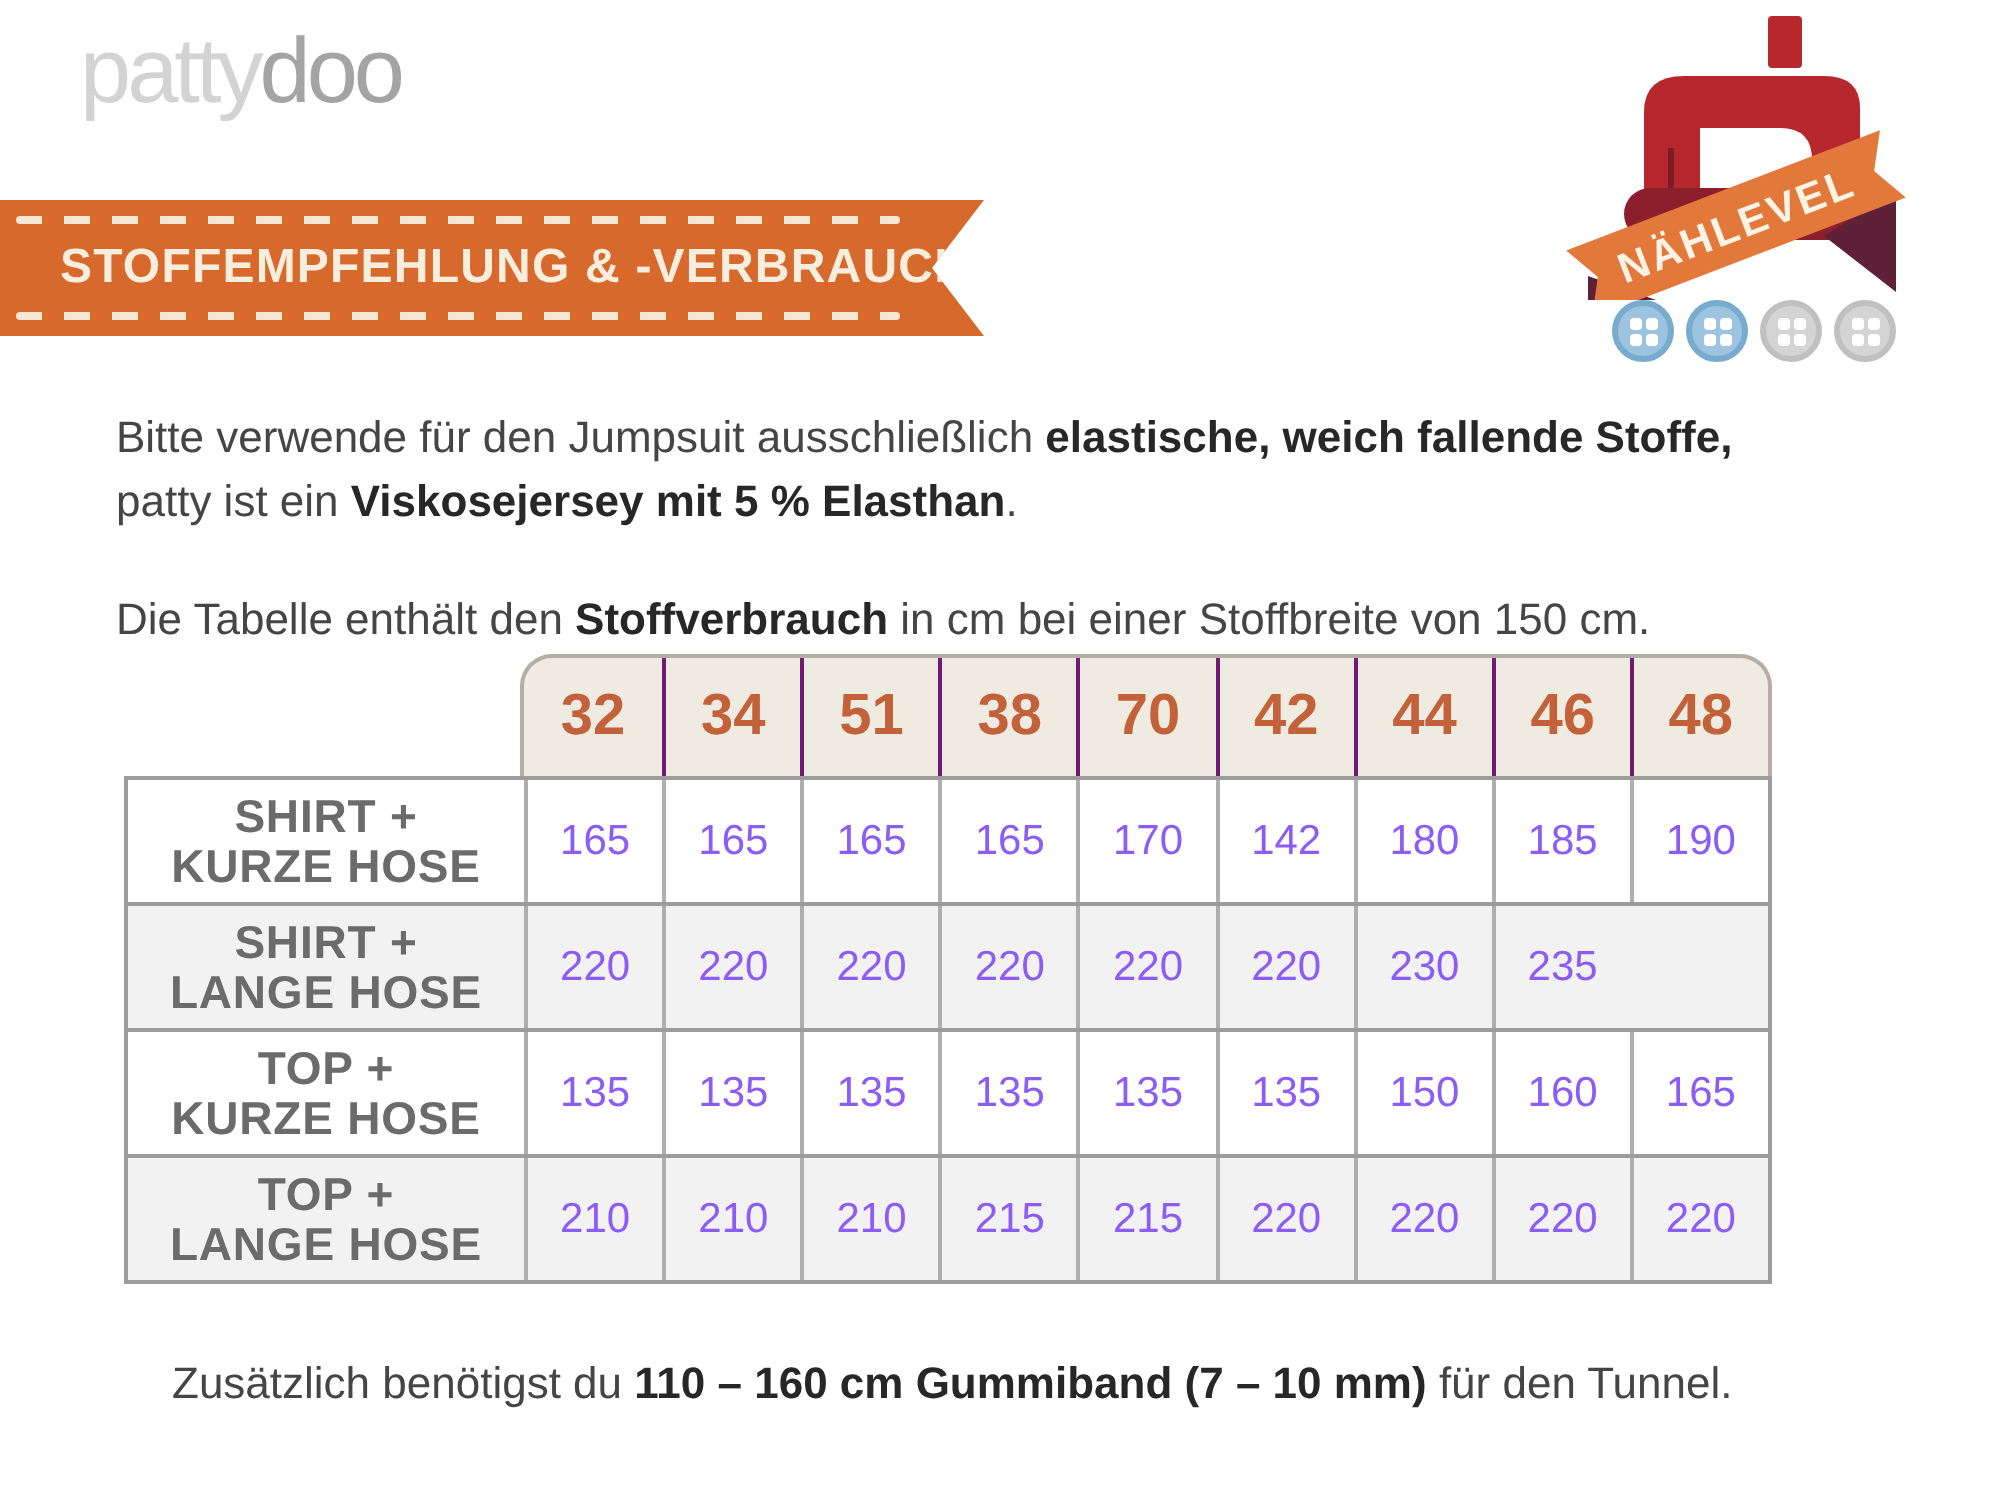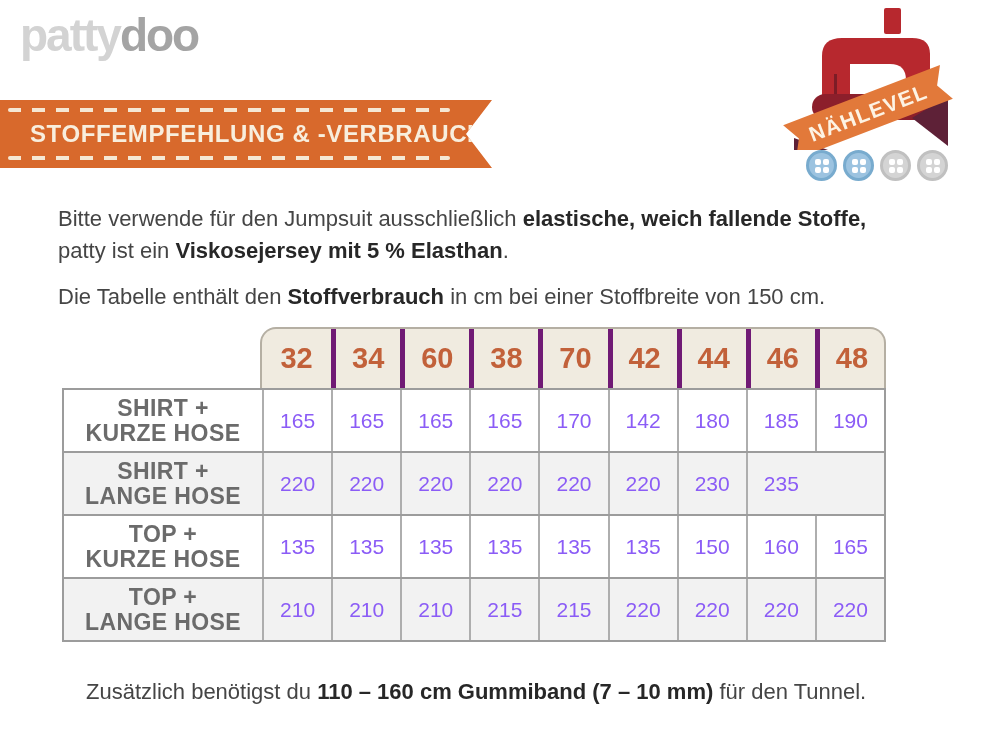--- a/index.html
+++ b/index.html
@@ -1,21 +1,21 @@
 <!DOCTYPE html>
 <html><head>
 <meta charset="utf-8">
 <style>
   html,body{margin:0;padding:0;}
   body{
     width:1000px;height:750px;position:relative;background:#ffffff;
     font-family:"Liberation Sans", sans-serif;overflow:hidden;
   }
   
-  .logo{position:absolute;left:20px;top:12px;font-size:46px;font-weight:bold;
+  .logo{position:absolute;left:40px;top:12px;font-size:46px;font-weight:normal;
     letter-spacing:-2px;line-height:1;}
   .logo .part1{color:#d3d3d3;}
   .logo .part2{color:#a4a4a4;}
   
   .badge{position:absolute;left:782px;top:0;width:175px;height:190px;}
   .badge svg{position:absolute;left:0;top:0;}
   .level-buttons{position:absolute;left:24px;top:150px;display:flex;gap:6px;}
   .level-btn{width:31px;height:31px;border-radius:50%;
     display:flex;align-items:center;justify-content:center;box-sizing:border-box;}
   .level-btn.active{background:#9cc3e0;border:3px solid #78abce;}
@@ -32,29 +32,29 @@
     letter-spacing:0.6px;}
   .stitch{position:absolute;left:8px;right:42px;height:4px;border-radius:2px;
     background:repeating-linear-gradient(90deg,#f5e7d3 0 13px,rgba(0,0,0,0) 13px 24px);}
   .stitch.top{top:8px;}
   .stitch.bottom{bottom:8px;}
   
   .body{position:absolute;left:58px;width:905px;margin:0;font-size:22px;
     line-height:1.45;color:#454545;}
   .body b{color:#272727;}
   .p1{top:203px;}
-  .p2{top:281px;}
+  .p2{top:294px;}
   .p3{top:676px;margin-left:28px;}
   
   .fabric-table{position:absolute;left:62px;top:327px;width:824px;box-sizing:border-box;}
   .size-header{margin-left:198px;display:grid;grid-template-columns:repeat(9,1fr);
     height:61px;background:#f0ebe0;border:2px solid #b5afa3;border-bottom:none;
     border-radius:16px 16px 0 0;box-sizing:border-box;overflow:hidden;}
   .size-cell{display:flex;align-items:center;justify-content:center;
-    font-weight:bold;font-size:29px;color:#c2613a;border-left:5px solid #701a75;}
+    font-weight:bold;font-size:29px;color:#c2613a;border-left:2px solid #701a75;}
   .size-cell:first-child{border-left:none;}
   .tbody{border:2px solid #9c9c9c;box-sizing:border-box;background:#ffffff;}
   .trow{display:grid;grid-template-columns:198px repeat(9,1fr);height:61px;}
   .trow + .trow{border-top:2px solid #9c9c9c;}
   .trow.alt{background:#f2f2f2;}
   .cell{display:flex;align-items:center;justify-content:center;
     border-left:2px solid #aeaeae;font-size:21px;color:#8b5cf6;}
   .label-cell{border-left:none;flex-direction:column;font-weight:bold;font-size:23px;
     color:#6b6b6b;line-height:1.08;letter-spacing:0.4px;text-align:right;}
 </style>
@@ -107,21 +107,21 @@
 </div>
 
 <p class="body p1"><span>Bitte verwende für den Jumpsuit ausschließlich </span><b>elastische, weich fallende Stoffe,</b><br><span>patty ist ein </span><b>Viskosejersey mit 5 % Elasthan</b><span>.</span></p>
 
 <p class="body p2"><span>Die Tabelle enthält den </span><b>Stoffverbrauch</b><span> in cm bei einer Stoffbreite von 150 cm.</span></p>
 
 <div class="fabric-table">
   <div class="size-header">
     <div class="size-cell">32</div>
     <div class="size-cell">34</div>
-    <div class="size-cell">60</div>
+    <div class="size-cell">51</div>
     <div class="size-cell">38</div>
     <div class="size-cell">70</div>
     <div class="size-cell">42</div>
     <div class="size-cell">44</div>
     <div class="size-cell">46</div>
     <div class="size-cell">48</div>
   </div>
   <div class="tbody">
     <div class="trow">
       <div class="cell label-cell">

